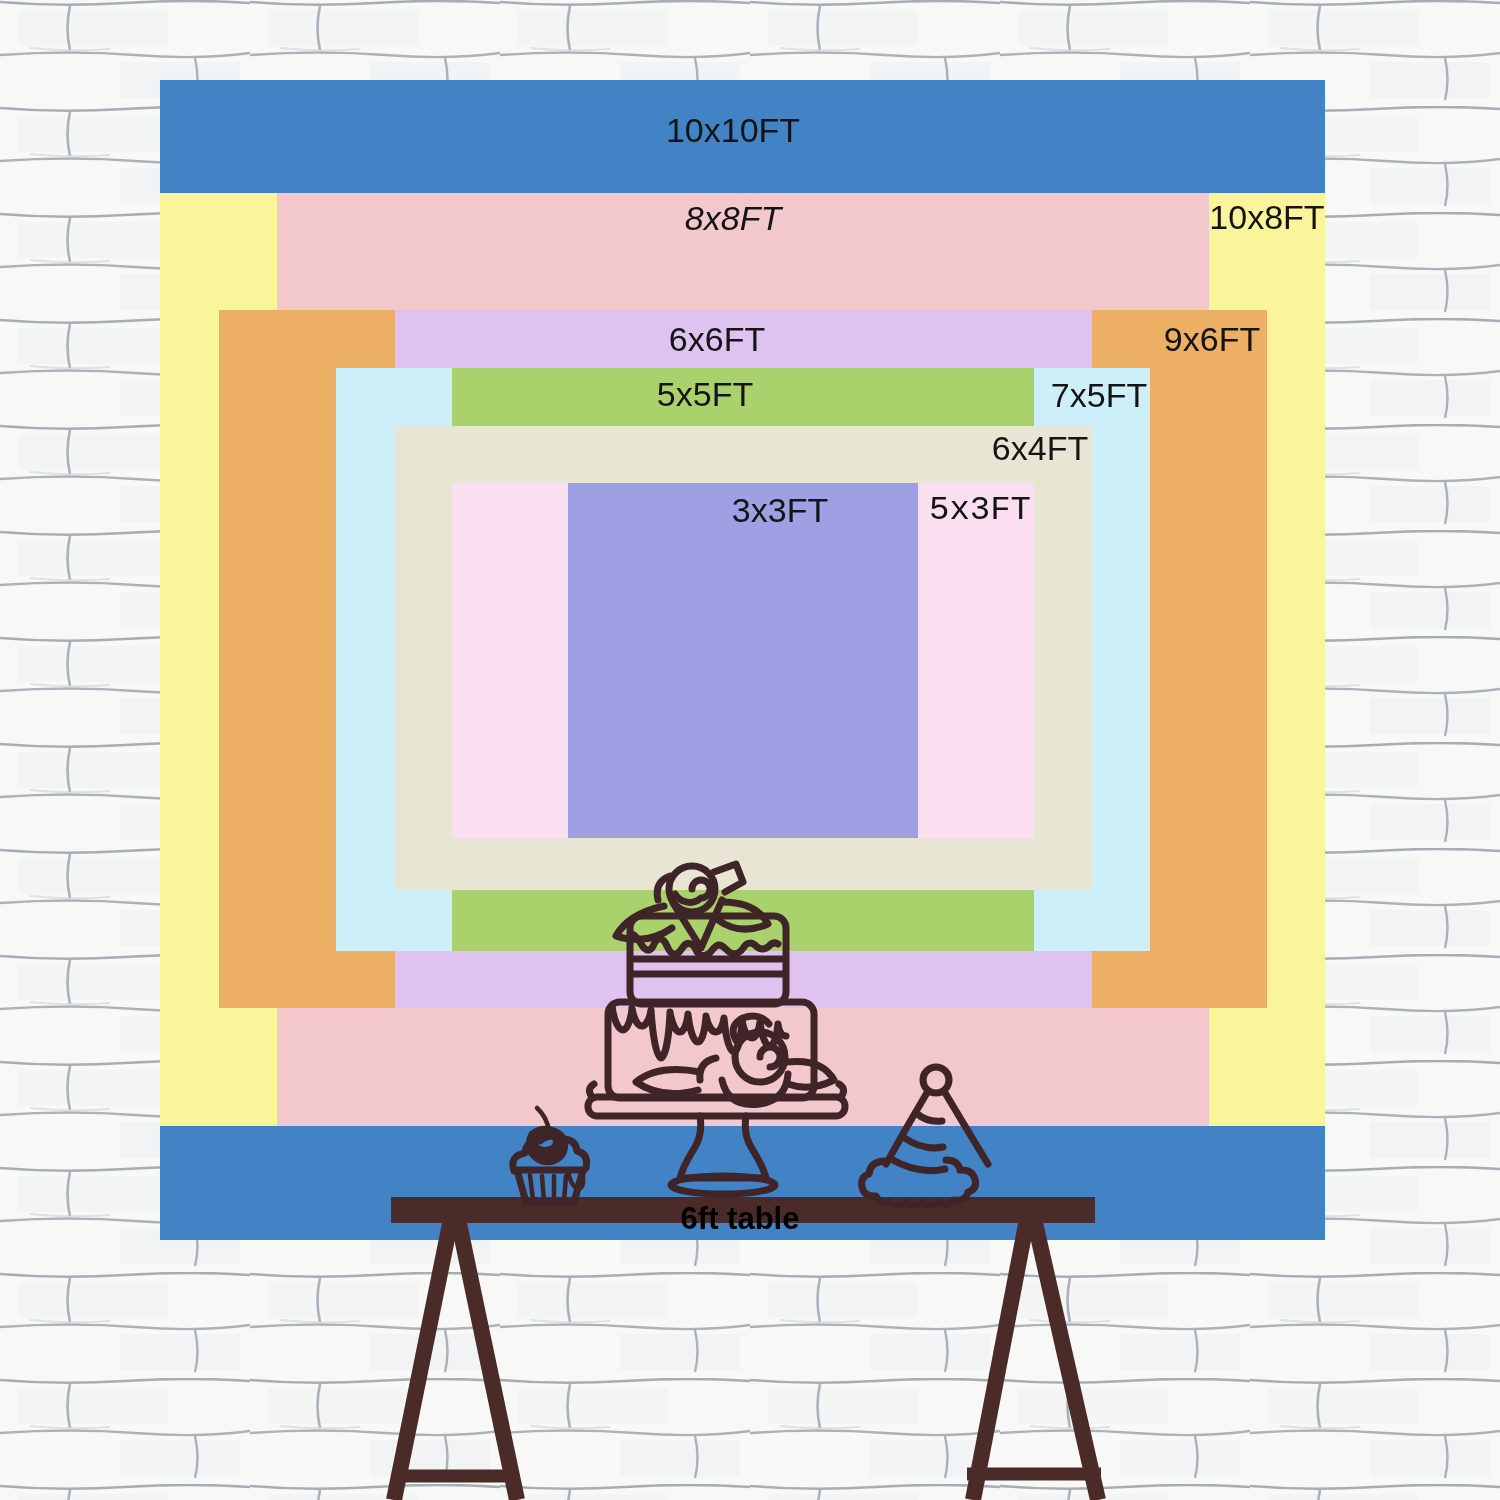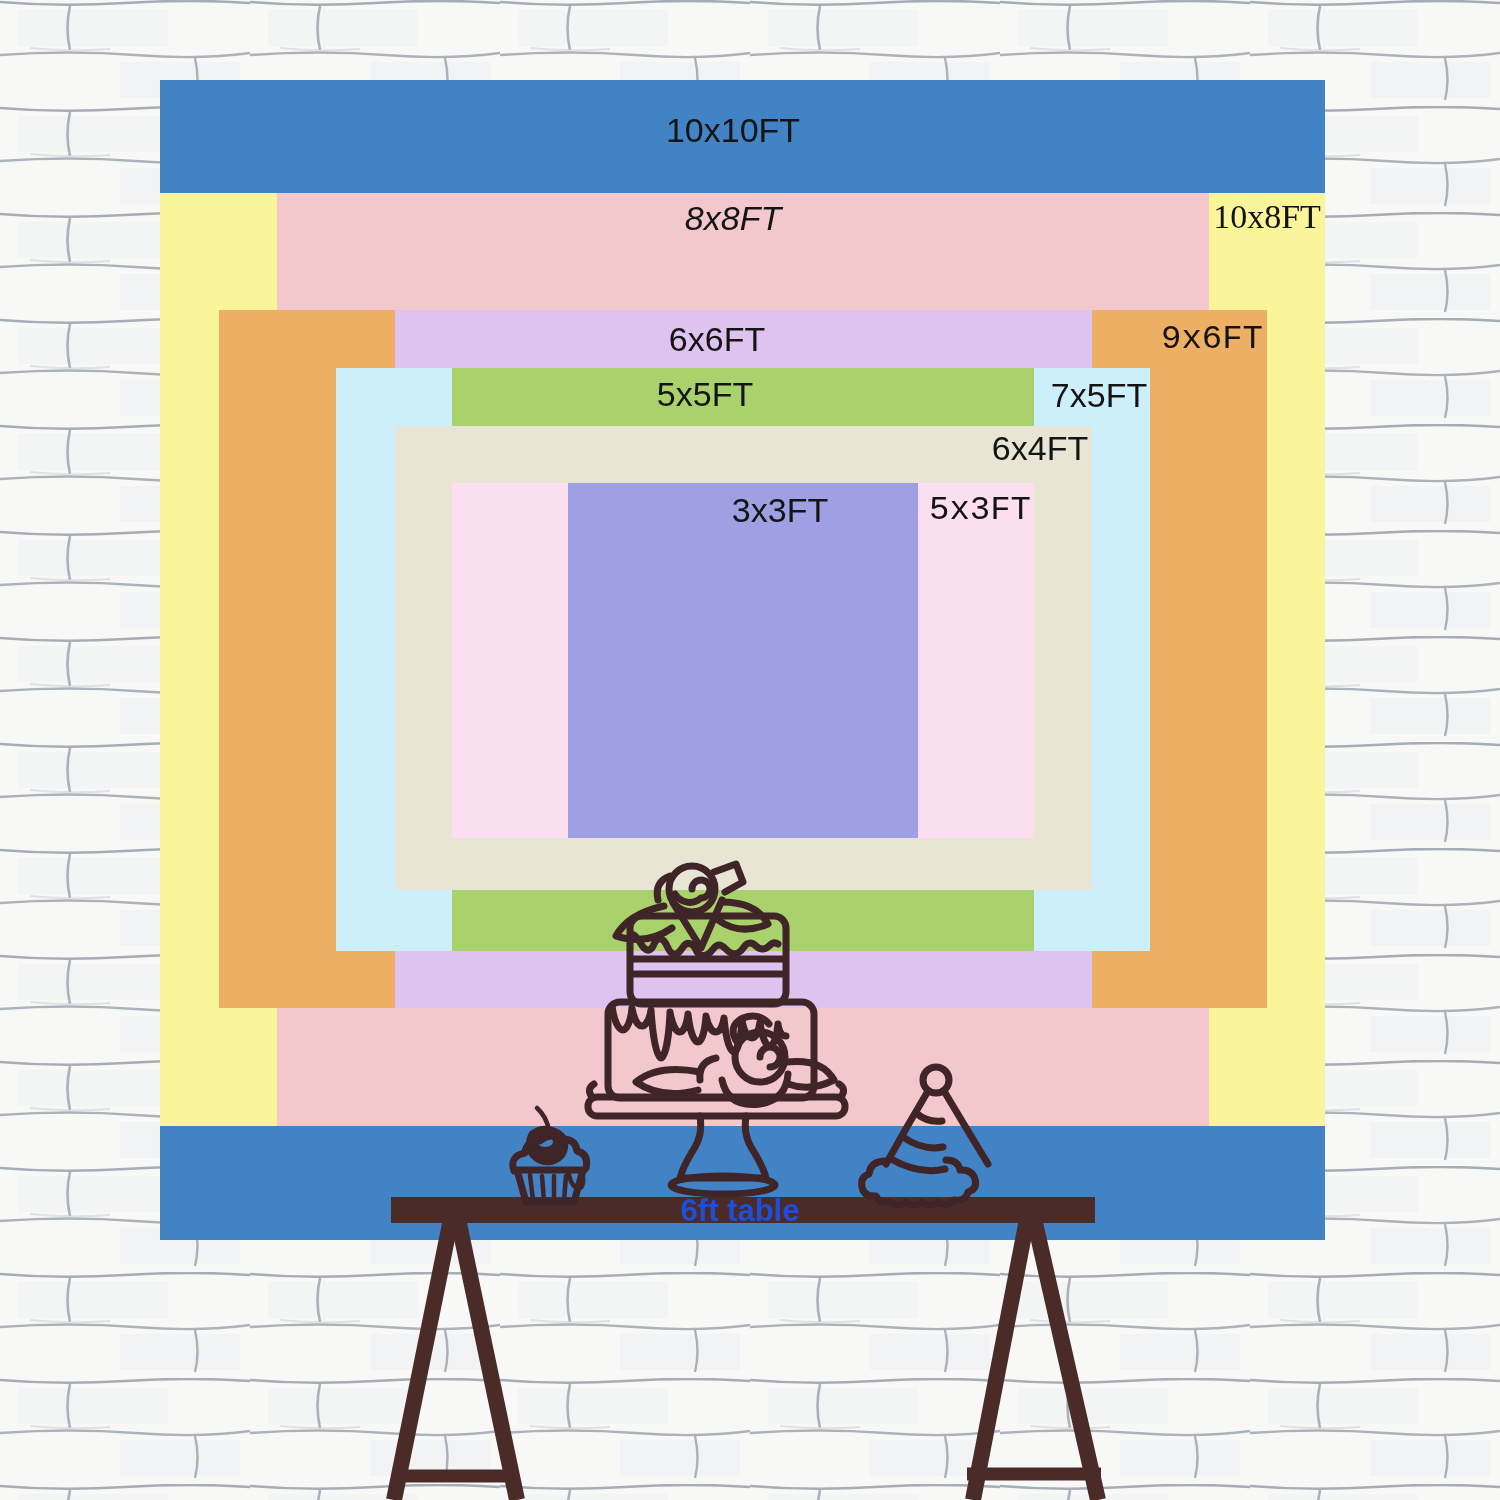--- a/index.html
+++ b/index.html
@@ -13,21 +13,21 @@
               font-size:34px;font-weight:400;color:var(--labelcolor);
               letter-spacing:0px;white-space:nowrap;}
   .illus{position:absolute;left:0;top:0;width:1500px;height:1500px;pointer-events:none;}
   .ink{stroke:var(--line);fill:none;stroke-width:7;stroke-linecap:round;stroke-linejoin:round;}
   .ink-thin{stroke:var(--line);fill:none;stroke-width:4.5;stroke-linecap:round;stroke-linejoin:round;}
   .ink-fill{fill:var(--line);stroke:var(--line);stroke-width:4;stroke-linejoin:round;}
   .wood-bar{fill:var(--wood);}
   .wood-leg{stroke:var(--wood);stroke-width:16;fill:none;}
   .wood-bar-line{stroke:var(--wood);stroke-width:13;fill:none;}
   .table-label{position:absolute;transform:translate(-50%,-50%);
-               font-size:31px;font-weight:700;color:#1d4ed8;white-space:nowrap;}
+               font-size:31px;font-weight:700;color:#000000;white-space:nowrap;margin-top:8px;}
 </style>
 </head>
 <body>
 
 <div class="canvas">
 
   <svg class="wall" viewBox="0 0 1500 1500" preserveAspectRatio="none" aria-hidden="true">
     <defs>
       <pattern id="brick" width="250" height="106" patternUnits="userSpaceOnUse">
         <rect width="250" height="106" fill="#f8f8f7"></rect>
@@ -51,23 +51,23 @@
       <div class="size-rect" style="left: 395px; top: 310px; width: 697px; height: 698px; background: rgb(222, 194, 239);"></div>
       <div class="size-rect" style="left: 336px; top: 368px; width: 814px; height: 583px; background: rgb(205, 239, 249);"></div>
       <div class="size-rect" style="left: 452px; top: 368px; width: 582px; height: 583px; background: rgb(169, 209, 108);"></div>
       <div class="size-rect" style="left: 395px; top: 426px; width: 697px; height: 464px; background: rgb(233, 229, 213);"></div>
       <div class="size-rect" style="left: 452px; top: 483px; width: 582px; height: 355px; background: rgb(251, 223, 240);"></div>
       <div class="size-rect" style="left: 568px; top: 483px; width: 350px; height: 355px; background: rgb(159, 159, 227);"></div>
     </div>
 
   <div class="size-labels">
       <div class="size-label" style="left: 733px; top: 130px;">10x10FT</div>
-      <div class="size-label" style="left: 1267px; top: 217px; font-family: Liberation Serif, serif;">10x8FT</div>
+      <div class="size-label" style="left: 1267px; top: 217px;">10x8FT</div>
       <div class="size-label" style="left: 733px; top: 218px; font-style: italic;">8x8FT</div>
-      <div class="size-label" style="left: 1212px; top: 339px; font-family: Liberation Mono, monospace;">9x6FT</div>
+      <div class="size-label" style="left: 1212px; top: 339px;">9x6FT</div>
       <div class="size-label" style="left: 717px; top: 339px;">6x6FT</div>
       <div class="size-label" style="left: 1099px; top: 395px;">7x5FT</div>
       <div class="size-label" style="left: 705px; top: 394px;">5x5FT</div>
       <div class="size-label" style="left: 1040px; top: 448px;">6x4FT</div>
       <div class="size-label" style="left: 980px; top: 510px; font-family: Liberation Mono, monospace;">5x3FT</div>
       <div class="size-label" style="left: 736px; top: 510px; margin-left: 44px;">3x3FT</div>
     </div>
 
   <svg class="illus" viewBox="0 0 1500 1500" aria-hidden="true">
 

